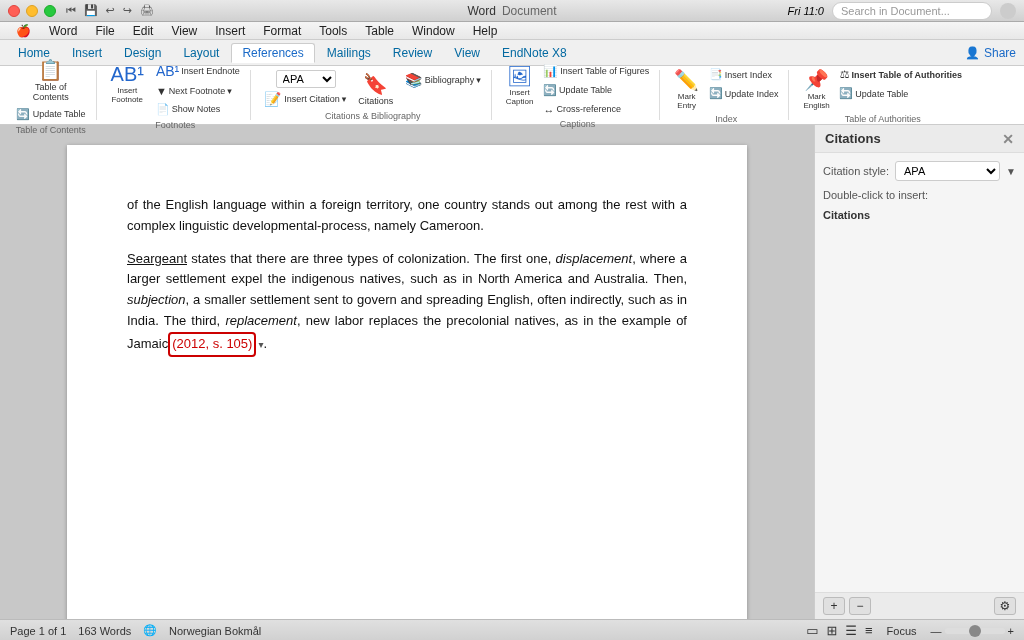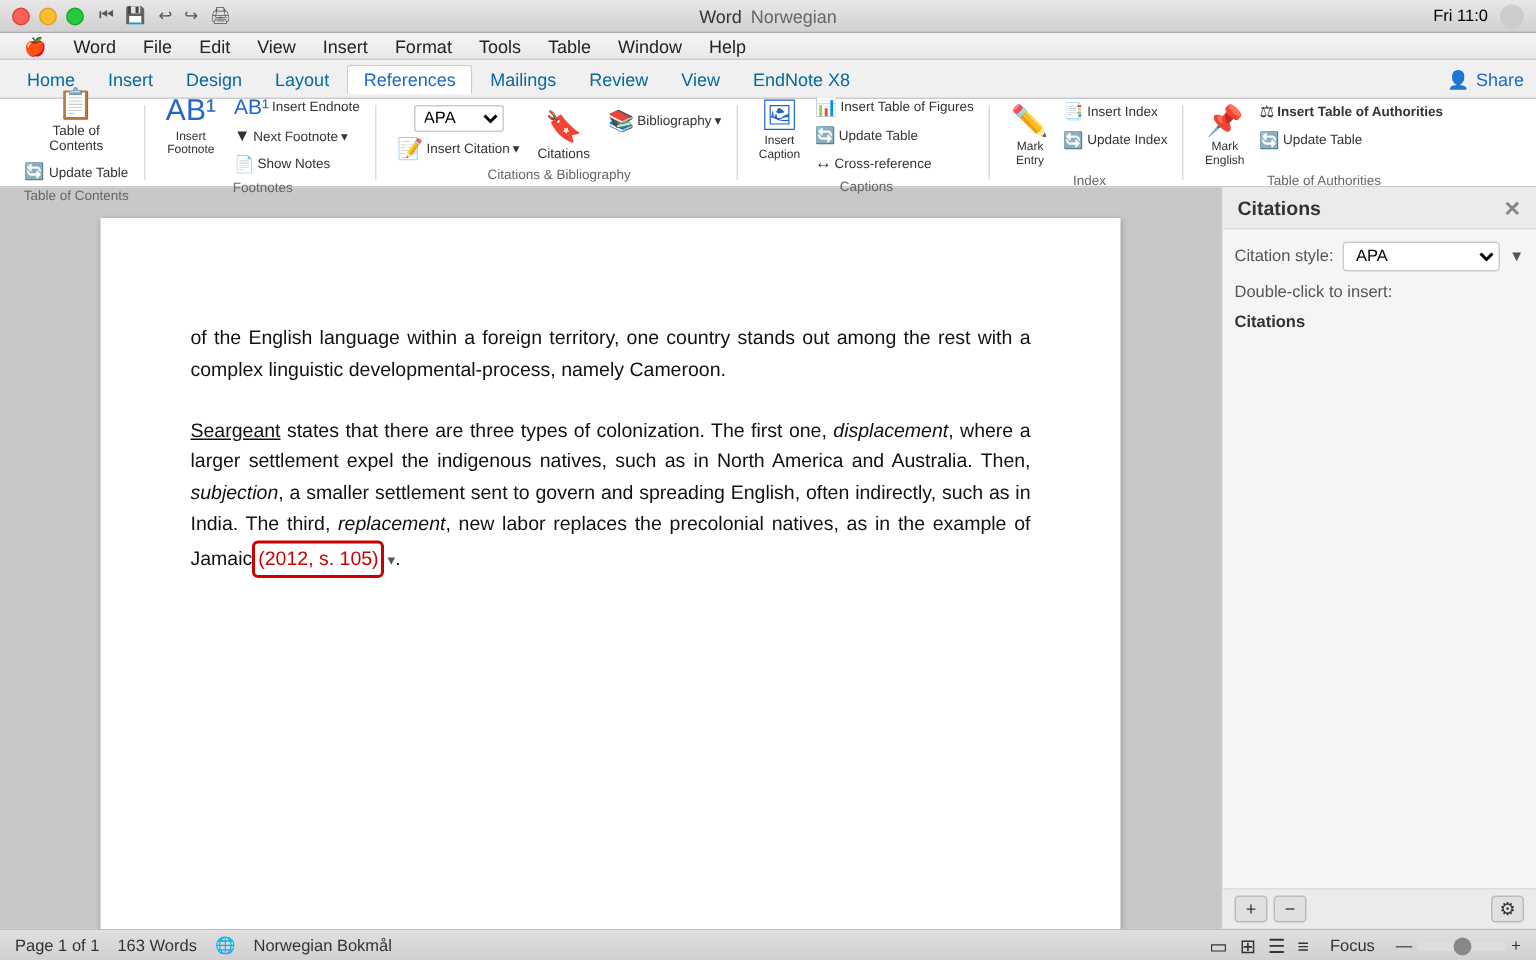--- a/index.html
+++ b/index.html
@@ -130,21 +130,21 @@
       background: #fff;
       width: 680px;
       min-height: 500px;
       padding: 50px 60px;
       box-shadow: 0 1px 4px rgba(0,0,0,0.3);
       font-size: 13px;
       line-height: 1.6;
       color: #111;
       position: relative;
     }
-    .doc-text { margin-bottom: 12px; text-align: justify; margin-top: 20px; }
+    .doc-text { margin-bottom: 12px; text-align: justify; }
     .italic { font-style: italic; }
     .citation-box {
       display: inline-block;
       border: 2px solid #cc0000;
       border-radius: 4px;
       padding: 0 2px;
       color: #cc0000;
       font-weight: 500;
       position: relative;
     }
@@ -248,24 +248,27 @@
   </div>
   <div style="margin-left:10px; display:flex; gap:8px; color:#555; font-size:11px;">
     <span>⏮</span>
     <span>💾</span>
     <span>↩</span>
     <span>↪</span>
     <span>🖨</span>
   </div>
   <div class="titlebar-center">
     <span style="font-size:12px;">Word</span>
-    <span style="font-size:12px; color:#666;">Norwegian</span>
+    <span style="font-size:12px; color:#666;">Document</span>
   </div>
   <div class="titlebar-right">
-    <span style="font-size:11px;">Fri 11:0</span>
+    <span style="font-size:11px;font-style:italic;">Fri 11:0</span>
+    <div class="search-bar">
+      <span style="font-size:11px; color:#999;">Search in Document...</span>
+    </div>
     <span style="width:16px;height:16px;border-radius:50%;background:#ccc;display:inline-block;"></span>
   </div>
 </div>
 
 <div id="menubar">
   <span class="menu-item">🍎</span>
   <span class="menu-item">Word</span>
   <span class="menu-item">File</span>
   <span class="menu-item">Edit</span>
   <span class="menu-item">View</span>

